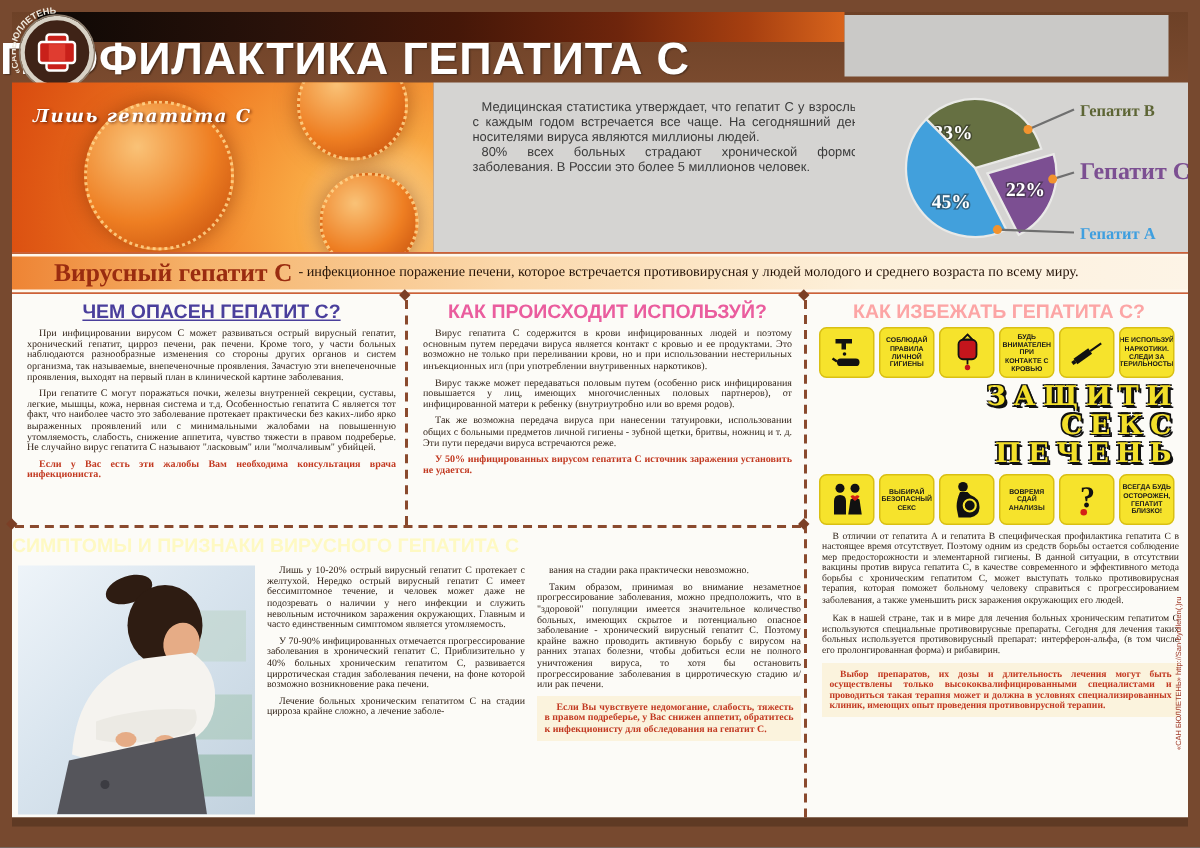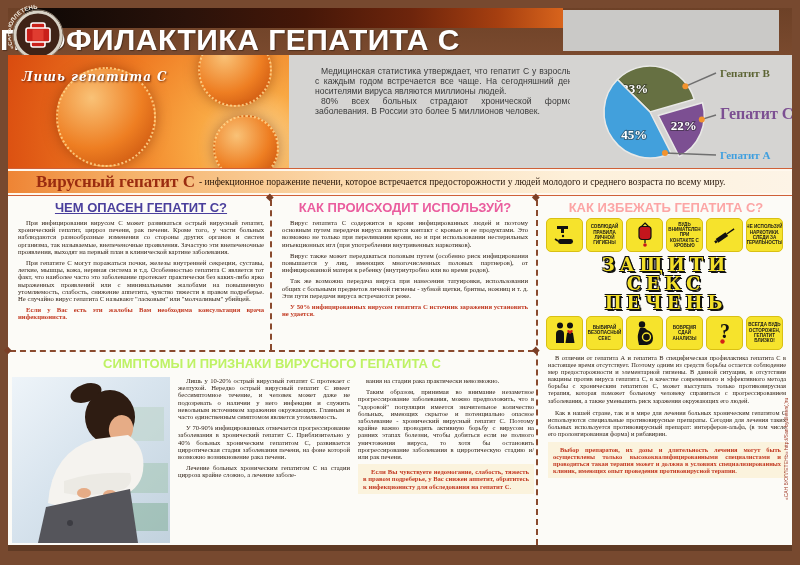--- a/index.html
+++ b/index.html
@@ -57,29 +57,29 @@
   .vl2{left:536px;top:200px;height:345px;}
   .hline{left:10px;top:350px;width:524px;border-top:2px dashed #8a4a2e;}
   .diamond{color:#7b3f26;font:10px "DejaVu Sans",sans-serif;line-height:10px;}
 
   
   .tile-row{display:flex;gap:3px;width:240px;}
   .tr1{left:546px;top:218px;} .tr2{left:546px;top:316px;}
   .tile{width:37px;height:34px;background:#f6e32c;border:1px solid #d9c013;border-radius:5px;
      box-sizing:border-box;display:flex;align-items:center;justify-content:center;overflow:hidden;}
   .tile-txt{font:bold 4.6px/1.15 "Liberation Sans",sans-serif;color:#1a1a1a;text-align:center;padding:1px;}
-  .slogan{left:546px;top:255px;width:240px;text-align:center;
+  .slogan{left:546px;top:255px;width:240px;text-align:right;
      font:bold 18px/19px "DejaVu Serif",serif;color:#f2df2a;letter-spacing:5px;
      text-shadow:-1px -1px 0 #111,1px -1px 0 #111,-1px 1px 0 #111,1px 1px 0 #111, 2px 2px 0 #111;}
   .c3text{left:548px;top:354px;width:238px;color:#2c1d12;font:6.4px/7.1px "Liberation Serif",serif;text-align:justify;}
   .c3text p{margin:0 0 5px 0;text-indent:7px;}
   .creambox{background:#fbf3dd;color:#c23a22;font-weight:bold;padding:4px 5px;text-indent:0;}
 
   
-  .symhead{left:8px;top:356px;width:528px;text-align:center;color:#bef264;
+  .symhead{left:8px;top:356px;width:528px;color:#fef9c3;
      font:bold 13px "Liberation Sans",sans-serif;}
   .photo{left:12px;top:377px;width:158px;height:166px;overflow:hidden;
      background:linear-gradient(135deg,#eef4f9 0%,#d8e4ee 45%,#c2d2de 100%);}
   .scol{top:377px;width:172px;color:#2c1d12;font:6.6px/7.2px "Liberation Serif",serif;text-align:justify;}
   .scol p{margin:0 0 4px 0;text-indent:8px;}
   .s1{left:178px;} .s2{left:358px;width:176px;}
 
   .bottom-bar{left:8px;top:545px;width:784px;height:6px;background:#5f3a24;}
   .attrib{left:783px;top:330px;height:170px;width:8px;color:#a03a28;
      font:5px "Liberation Sans",sans-serif;writing-mode:vertical-rl;transform:rotate(180deg);white-space:nowrap;}
@@ -135,21 +135,21 @@
         <path d="M 80 57 L 100.88356298801915 97.98630011266492 A 46 46 0 0 1 47.47308806541881 24.47308806541882 Z" fill="#42a0dc" stroke="#e9e9e7" stroke-width="1.5"></path>
         <text x="64.16929035671114" y="83.60859642237618" class="pie-pct">45%</text>
         <line x1="94.94628026333173" y1="98.06456752834418" x2="146" y2="100" stroke="#6f6f6f" stroke-width="1.5"></line>
         <circle cx="94.94628026333173" cy="98.06456752834418" r="3" fill="#f2932e"></circle>
         <text x="150" y="104" fill="#3f9fdf" class="legend">Гепатит А</text>
       </svg>
   </div>
 
   <div class="abs banner">
     <span class="banner-lead">Вирусный гепатит С</span>
-    <span class="banner-rest">- инфекционное поражение печени, которое встречается предосторожности у людей молодого и среднего возраста по всему миру.</span>
+    <span class="banner-rest">- инфекционное поражение печени, которое встречается противовирусная у людей молодого и среднего возраста по всему миру.</span>
   </div>
 
   <div class="abs content"></div>
 
   <div class="abs c1">
     <div class="colhead">ЧЕМ ОПАСЕН ГЕПАТИТ С?</div>
     <div class="body-col">
       <p>При инфицировании вирусом С может развиваться острый вирусный гепатит, хронический гепатит, цирроз печени, рак печени. Кроме того, у части больных наблюдаются разнообразные изменения со стороны других органов и систем организма, так называемые, внепеченочные проявления. Зачастую эти внепеченочные проявления, выходят на первый план в клинической картине заболевания.</p>
       <p>При гепатите С могут поражаться почки, железы внутренней секреции, суставы, легкие, мышцы, кожа, нервная система и т.д. Особенностью гепатита С является тот факт, что наиболее часто это заболевание протекает практически без каких-либо ярко выраженных проявлений или с минимальными жалобами на повышенную утомляемость, слабость, снижение аппетита, чувство тяжести в правом подреберье. Не случайно вирус гепатита С называют "ласковым" или "молчаливым" убийцей.</p>
       <p class="redline">Если у Вас есть эти жалобы Вам необходима консультация врача инфекциониста.</p>

